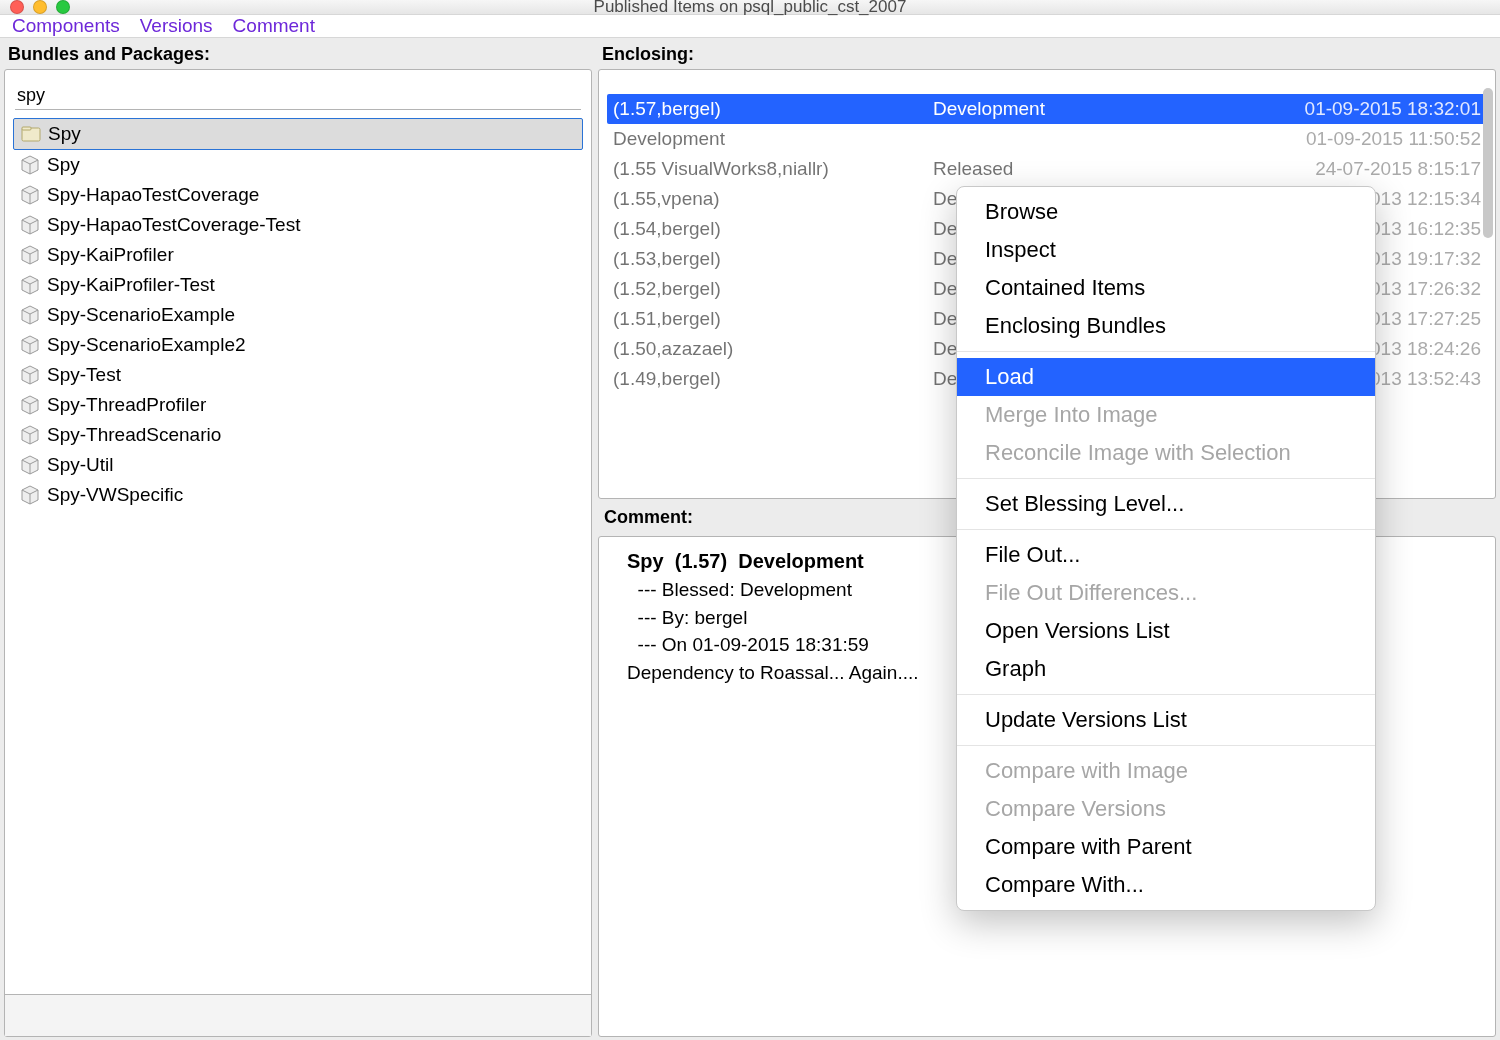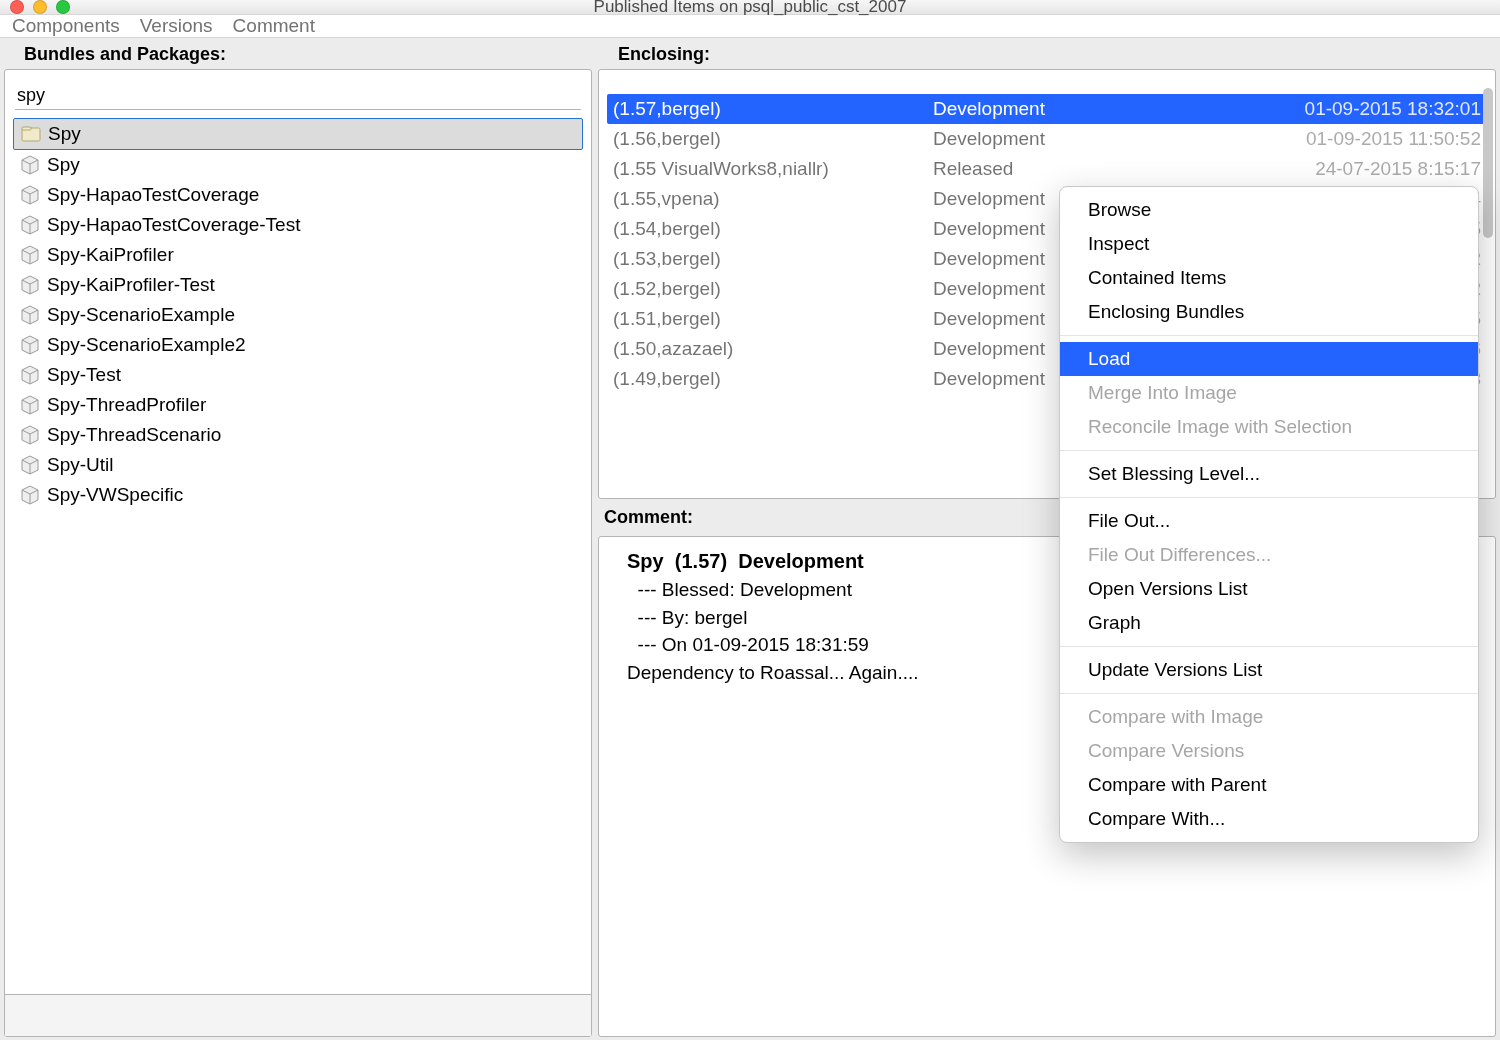--- a/index.html
+++ b/index.html
@@ -37,24 +37,24 @@
 }
 .menubar {
   height: 34px;
   background: #fff;
   border-top: 1px solid #d7d7d7;
   border-bottom: 1px solid #d7d7d7;
   display:flex; align-items:center;
   padding: 0 12px;
   gap: 20px;
 }
-.menubar span { font-size: 19px; color:#737373; }
+.menubar span { font-size: 19px; color:#6d28d9; }
 .headers {
   display:flex;
-  padding: 6px 8px 4px 24px;
+  padding: 6px 8px 4px 8px;
   gap: 10px;
 }
 .headers .hleft { width: 584px; font-weight:bold; font-size:18px; }
 .headers .hright { flex:1; font-weight:bold; font-size:18px; }
 .mainrow {
   flex:1; display:flex; gap:6px; padding: 0 4px 6px 4px;
 }
 .leftpanel { width: 588px; background:#fff; border:1px solid #b4b4b4; display:flex; flex-direction:column; border-radius:3px; }
 .rightpanel { flex:1; display:flex; flex-direction:column; gap:6px; }
 .searchwrap { padding: 12px 10px 6px 10px; }
@@ -88,28 +88,28 @@
 .verrow.sel .c3 { color:#e2e9ff; }
 .verrow.behind { opacity:.55; }
 .commenthead { font-weight:bold; font-size:18px; padding: 2px 6px; }
 .commentpanel { background:#fff; border:1px solid #b4b4b4; border-radius:3px; flex:1; }
 .commentbody { padding: 10px 28px; font-size:19px; line-height:1.45; }
 .commentbody strong { font-size:20px; }
 .spacerbig { height: 340px; }
 
 .contextmenu {
   position:absolute;
-  left: 1059px; top: 186px;
+  left: 956px; top: 186px;
   width: 420px;
   background:#fff;
   border:1px solid #c8c8c8;
   border-radius:8px;
   box-shadow: 0 12px 36px rgba(0,0,0,.24);
   padding: 6px 0;
-  font-size: 19px;
+  font-size: 22px;
   z-index: 100;
 }
 .cmitem { padding: 6px 28px; }
 .cmitem.sel { background:#2363ff; color:#fff; }
 .cmitem.disabled { color:#a6a6a6; }
 .cmsep { height:1px; background:#e4e4e4; margin: 6px 0; }
 .statusbar { height:42px; border-top:1px solid #b4b4b4; background:#f4f4f4; }
 </style>
 </head>
 <body>
@@ -268,21 +268,20 @@
 
       <div class="verspanel">
         <div class="verswrapper">
           <div id="verslist">
               <div class="verrow sel">
                 <span class="c1">(1.57,bergel)</span>
                 <span class="c2">Development</span>
                 <span class="c3">01-09-2015 18:32:01</span>
               </div>
               <div class="verrow behind">
-                <span class="c1">(1.56,bergel)</span>
                 <span class="c2">Development</span>
                 <span class="c3">01-09-2015 11:50:52</span>
               </div>
               <div class="verrow behind">
                 <span class="c1">(1.55 VisualWorks8,niallr)</span>
                 <span class="c2">Released</span>
                 <span class="c3">24-07-2015 8:15:17</span>
               </div>
               <div class="verrow behind">
                 <span class="c1">(1.55,vpena)</span>

